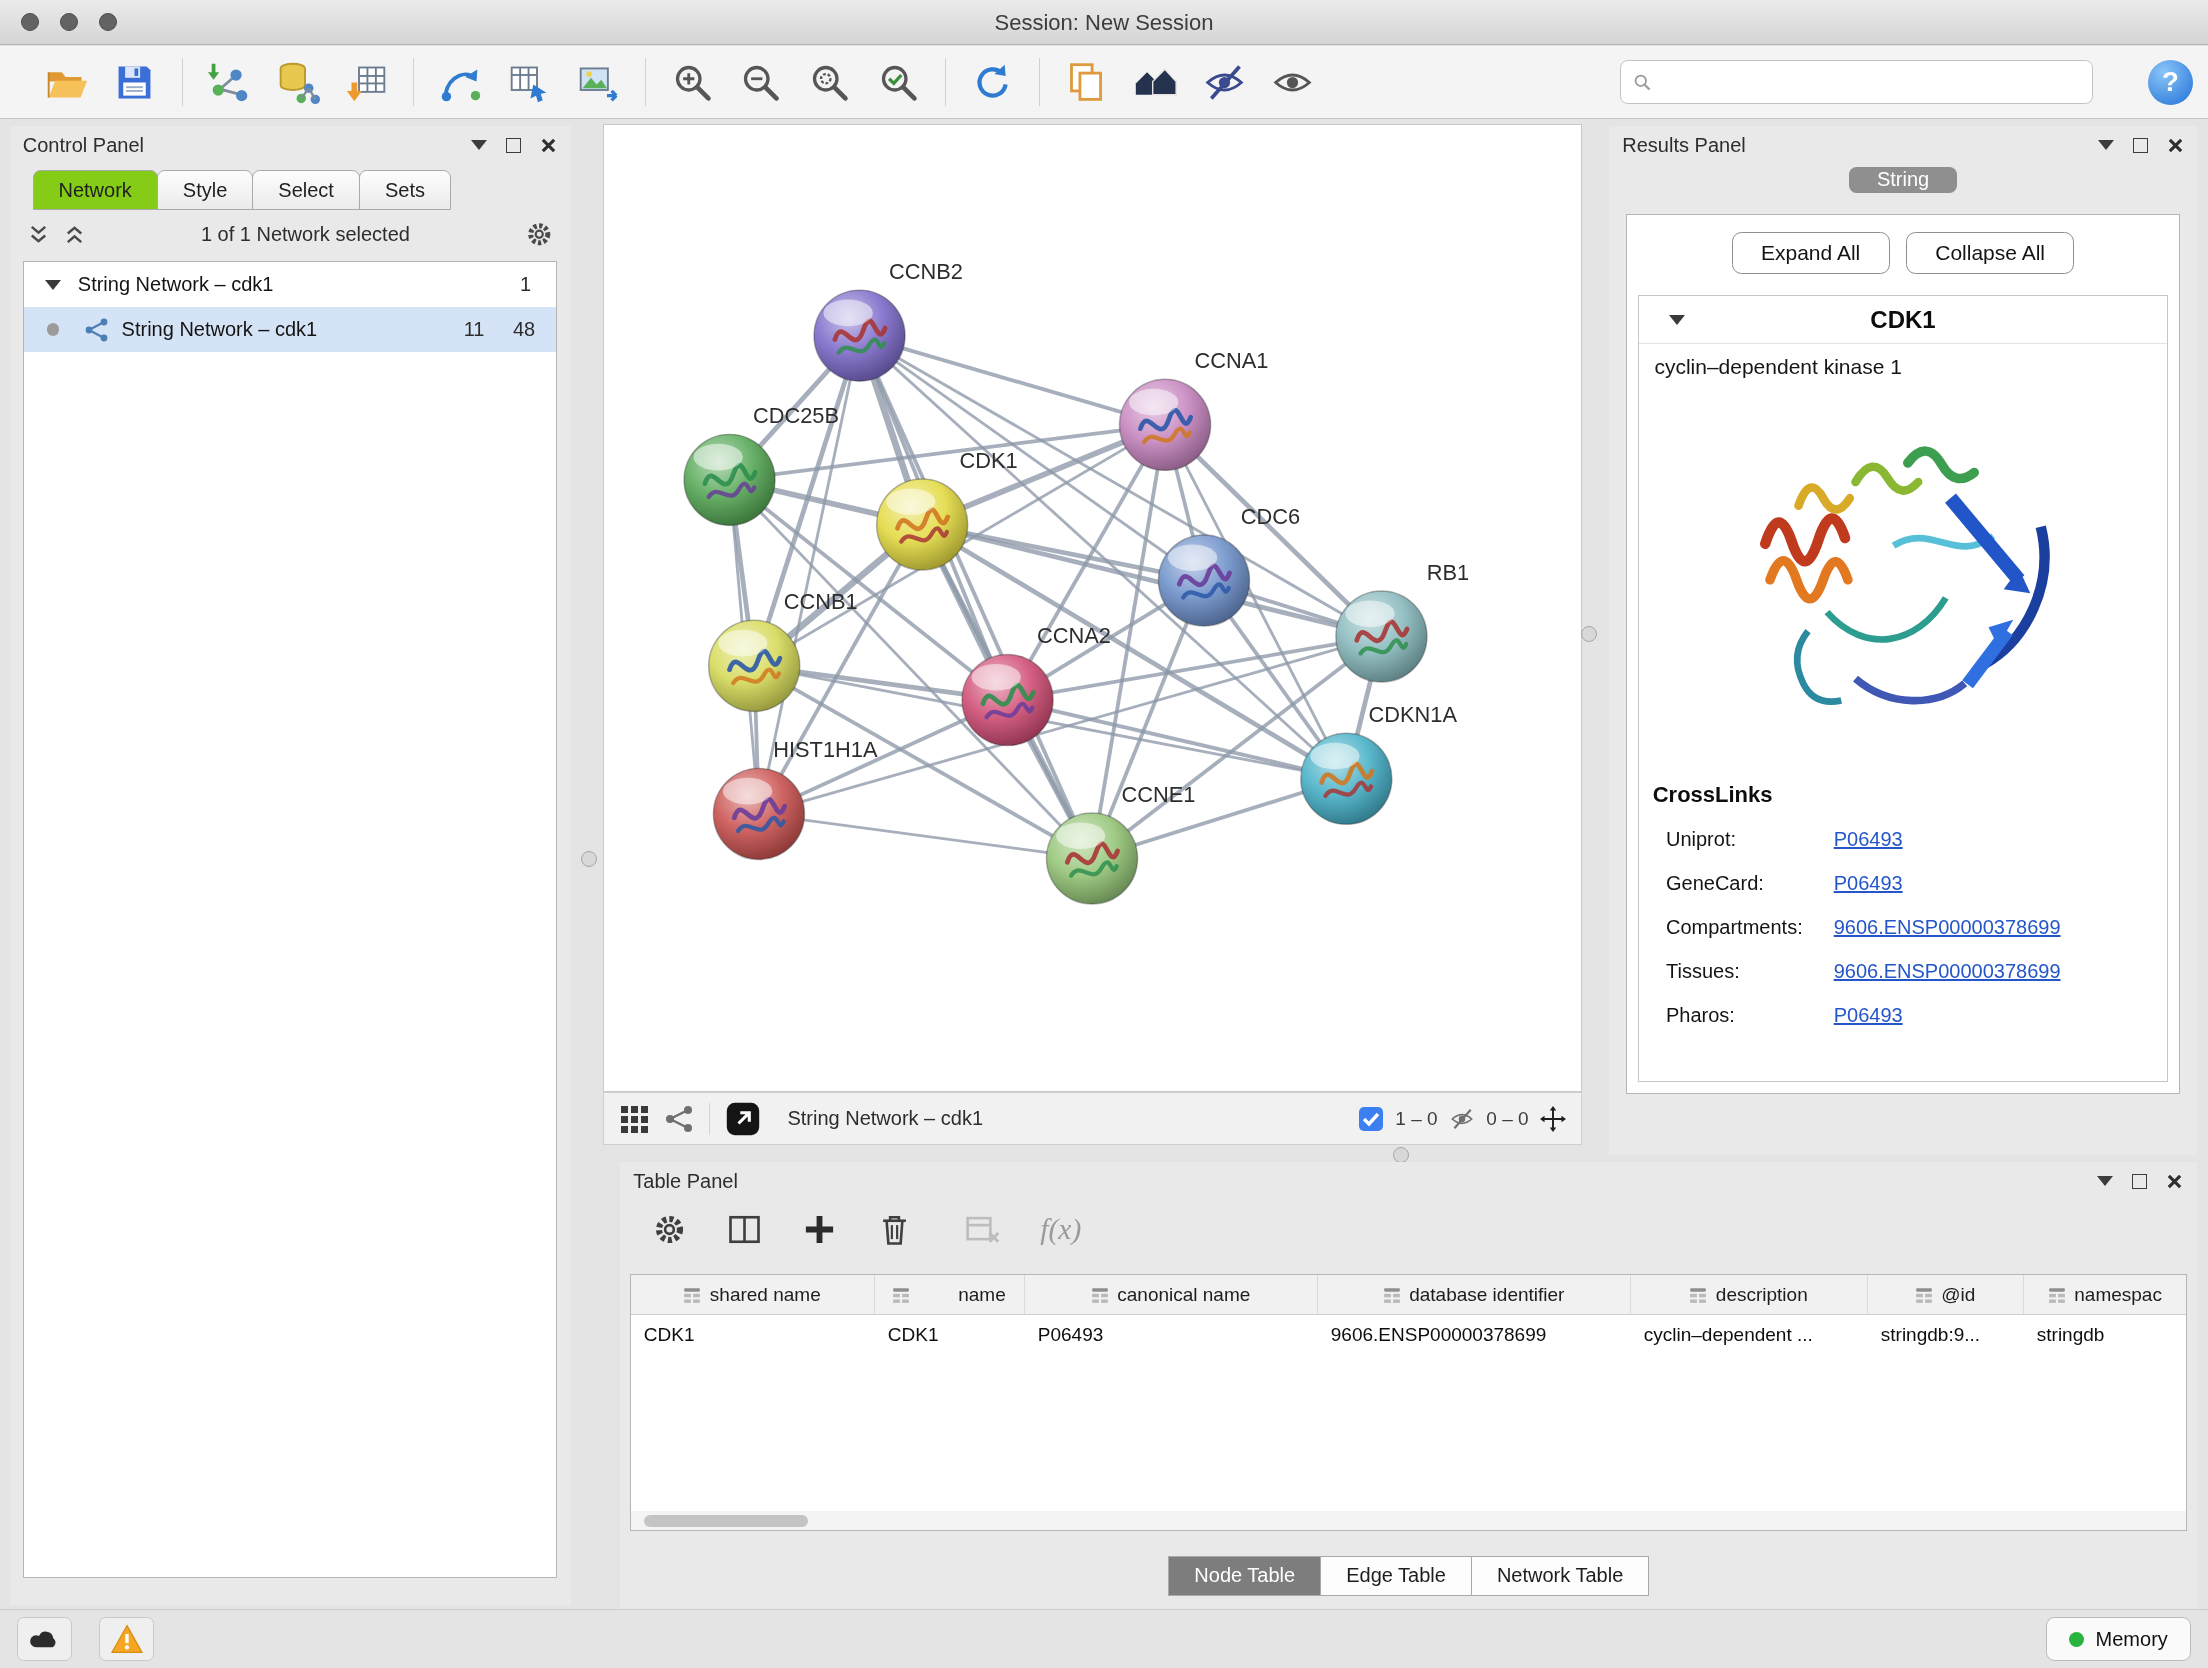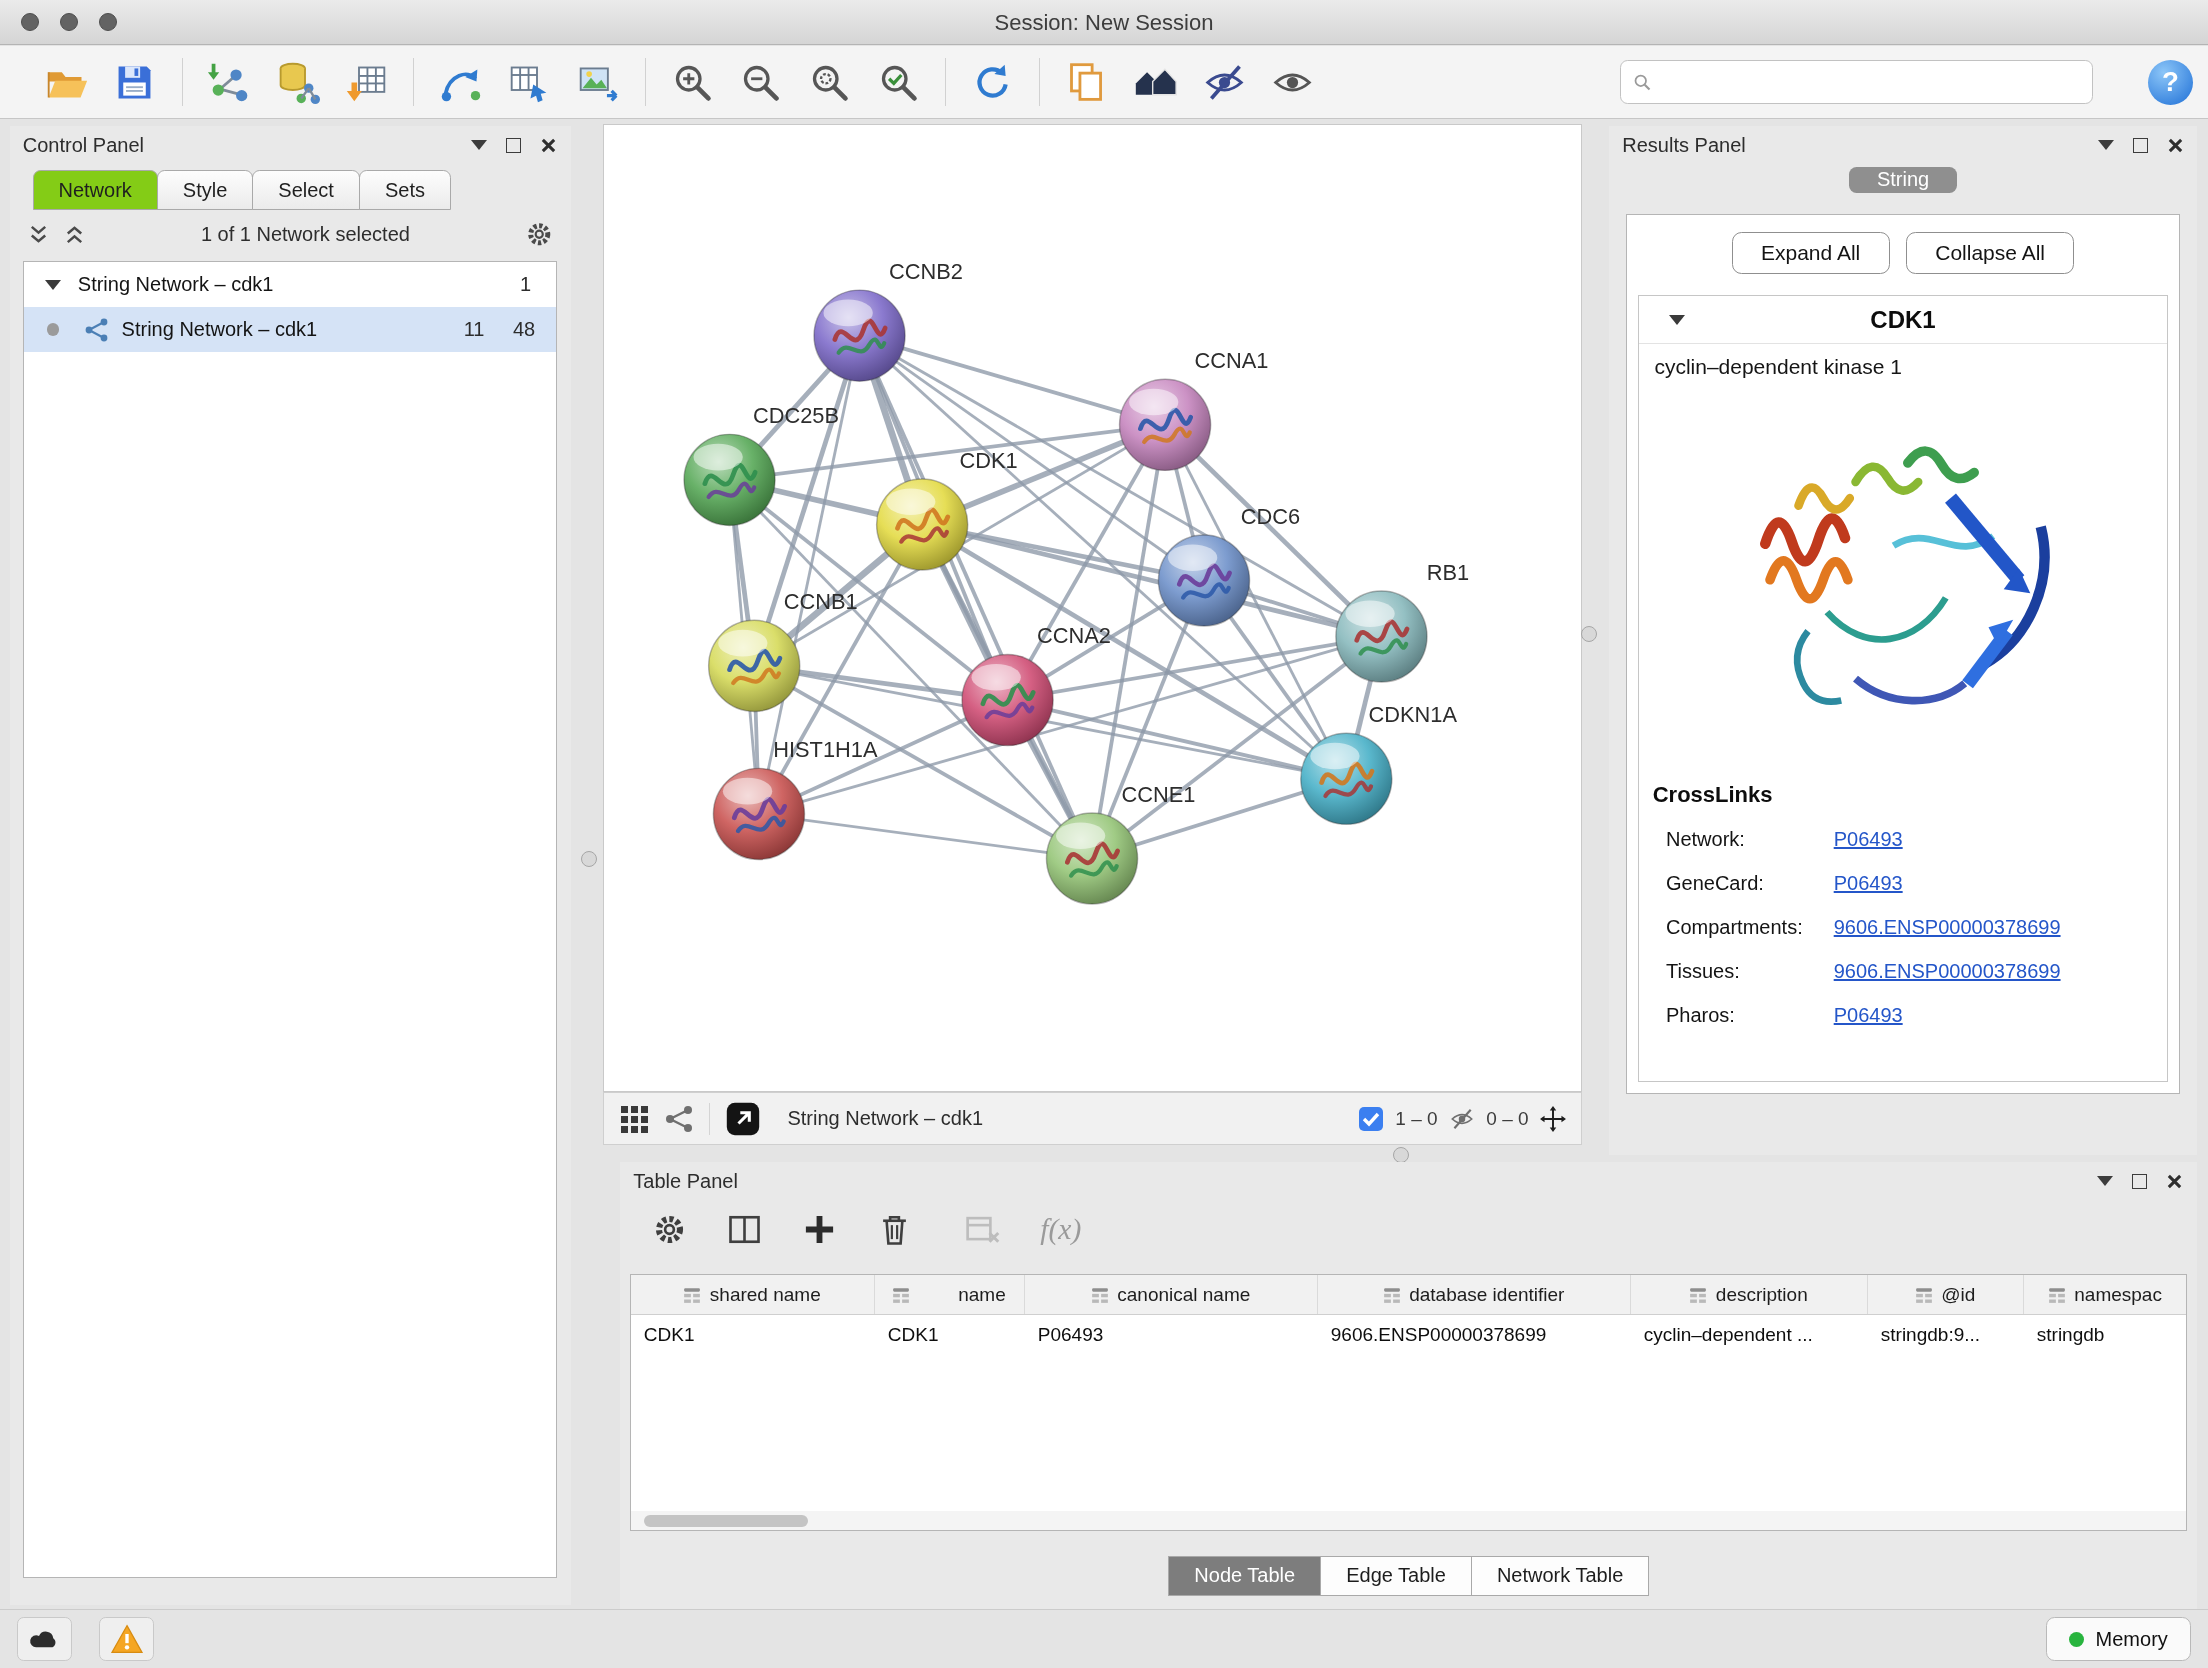--- a/index.html
+++ b/index.html
@@ -602,21 +602,21 @@
             <path d="M268 308l42-56" stroke="#2f6fe0" stroke-width="14" fill="none"></path>
             <path d="M316 240l-26 8 10 20z" fill="#2f6fe0"></path>
             <path d="M150 302c35 30 85 30 115 5" stroke="#3f57b5" stroke-width="8" fill="none"></path>
             <path d="M100 252q-20 25-5 55 12 24 40 18" stroke="#2c8aa0" stroke-width="7" fill="none"></path>
           </svg>
         </div>
         <div class="crosslinks">
           <div class="cl-head">CrossLinks</div>
           <div id="cl-rows">
               <div class="cl-row">
-                <span class="cl-label">Network:</span>
+                <span class="cl-label">Uniprot:</span>
                 <a class="cl-value">P06493</a>
               </div>
               <div class="cl-row">
                 <span class="cl-label">GeneCard:</span>
                 <a class="cl-value">P06493</a>
               </div>
               <div class="cl-row">
                 <span class="cl-label">Compartments:</span>
                 <a class="cl-value">9606.ENSP00000378699</a>
               </div>

